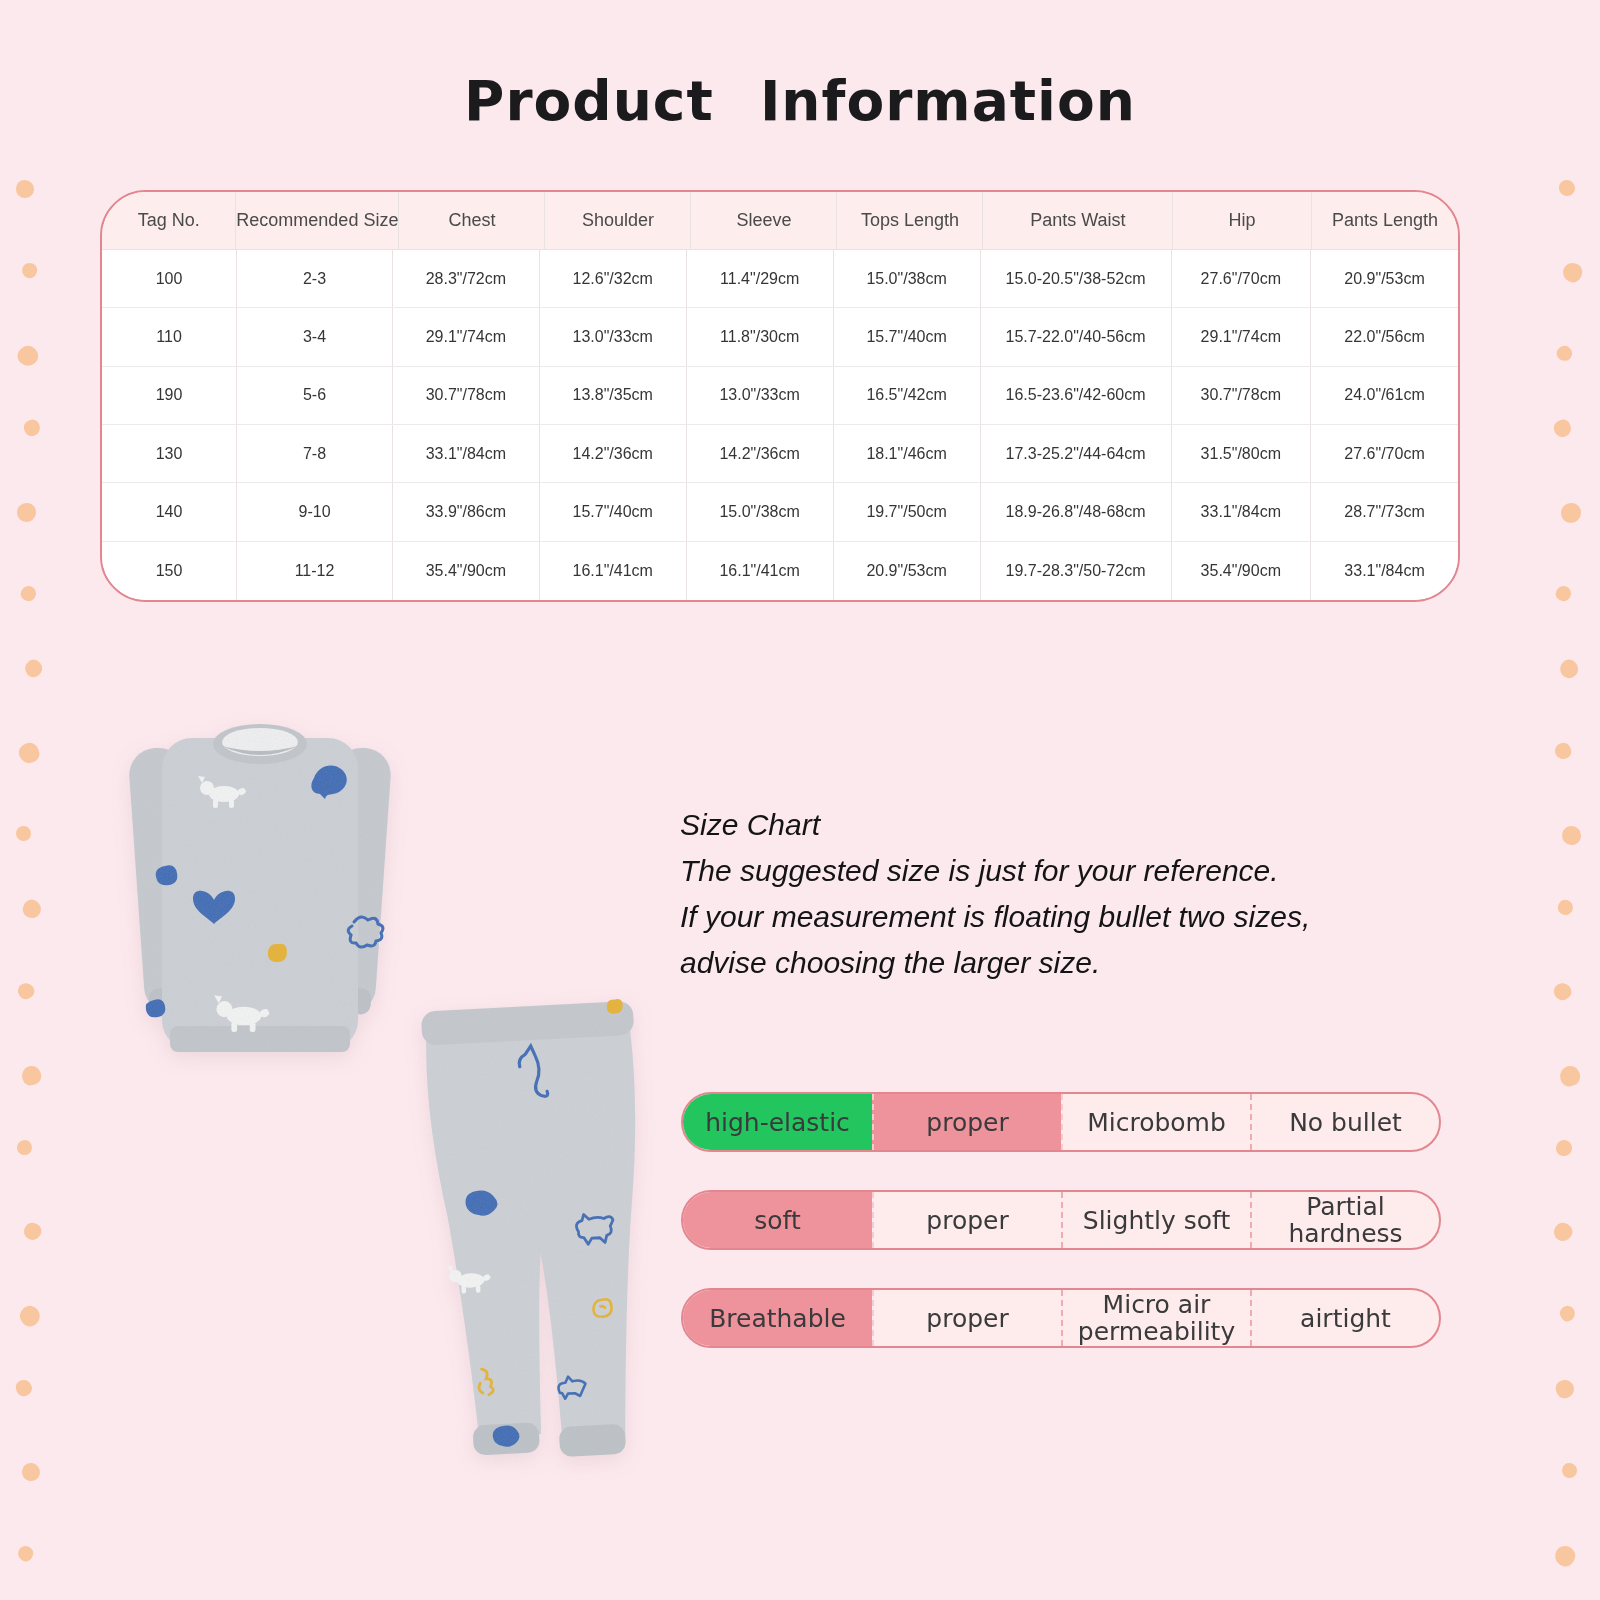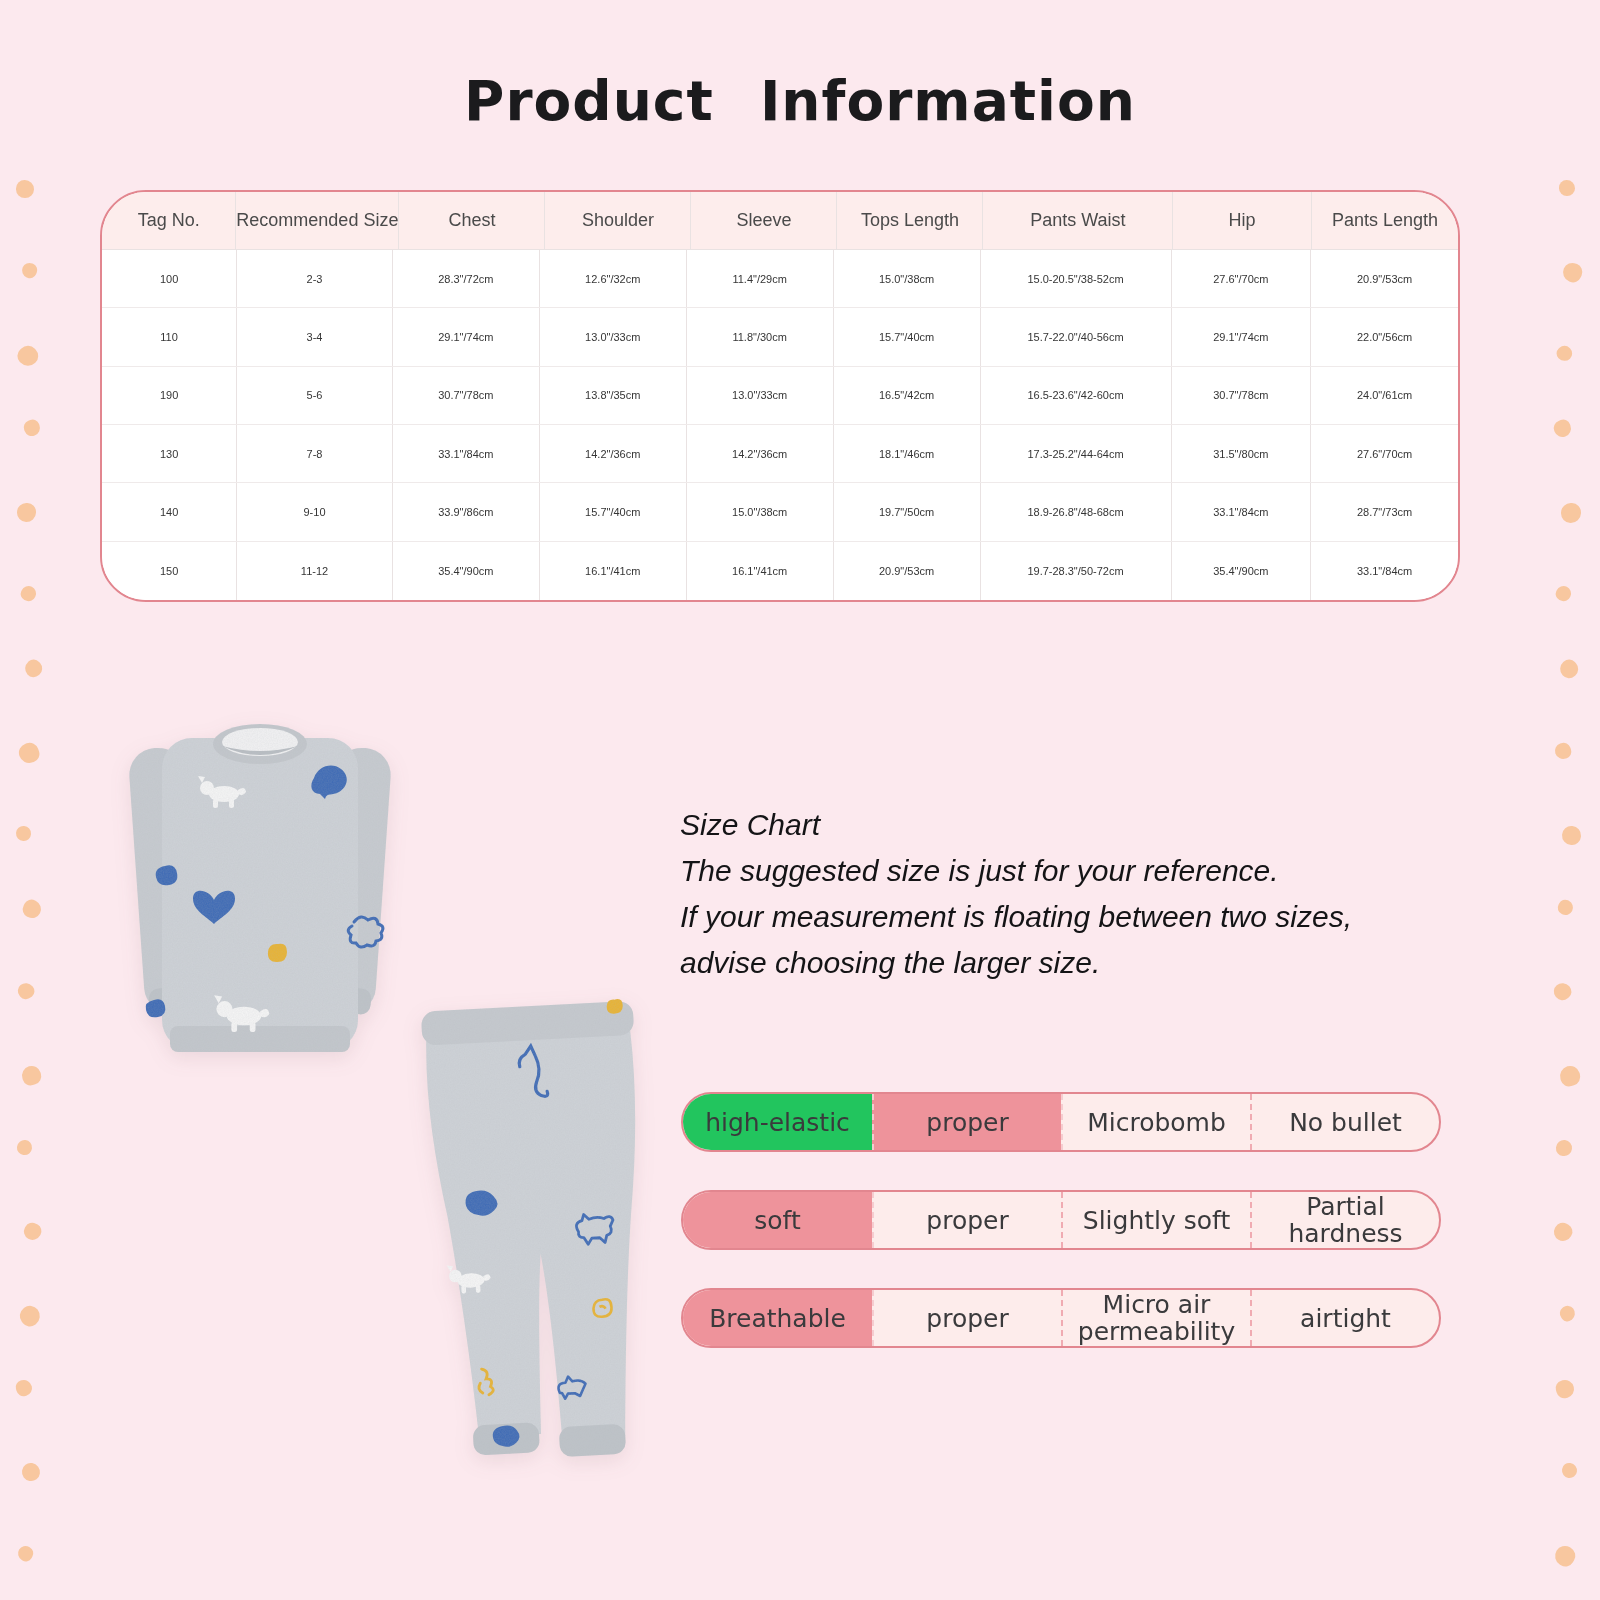--- a/index.html
+++ b/index.html
@@ -34,21 +34,21 @@
     display:flex;flex-direction:column;}
   .t-head{flex:0 0 57px;display:grid;grid-template-columns:0.92fr 1.06fr 1fr 1fr 1fr 1fr 1.3fr 0.95fr 1fr;
     background:var(--c-table-header-background);border-bottom:1px solid var(--c-table-grid);}
   .t-body{flex:1;display:grid;grid-template-rows:repeat(6,1fr);}
   .t-row{display:grid;grid-template-columns:0.92fr 1.06fr 1fr 1fr 1fr 1fr 1.3fr 0.95fr 1fr;background:#fff;}
   .t-row:not(:last-child){border-bottom:1px solid #efeaea;}
   .t-hcell,.t-cell{display:flex;align-items:center;justify-content:center;white-space:nowrap;
     border-right:1px solid var(--c-table-grid);}
   .t-hcell:last-child,.t-cell:last-child{border-right:none;}
   .t-hcell{font-size:18px;font-weight:normal;color:#4a4a4a;}
-  .t-cell{font-size:11px;color:#353535;}
+  .t-cell{font-size:16px;color:#353535;}
 
   
   .garment{position:absolute;filter:drop-shadow(0 6px 10px rgba(90,60,70,0.10));}
   .top-img{left:116px;top:716px;width:288px;height:382px;}
   .pants-img{left:388px;top:982px;width:288px;height:508px;}
 
   
   .note{position:absolute;left:680px;top:802px;color:#141416;font-size:30px;line-height:46px;}
   .note div{white-space:nowrap;font-style:italic;}
 
@@ -299,21 +299,21 @@
       <g transform="translate(165,408)" fill="none" stroke="var(--c-motif-blue)" stroke-width="2.6" stroke-linecap="round" stroke-linejoin="round">
         <path d="M-12,4 q-4,-10 6,-10 l3,-6 4,5 q9,-2 13,3 l-3,6 -3,6 -5,-3 h-7 l-3,5 -3,-6 z"></path>
       </g>
     </g>
     <use href="#pantsAll" filter="url(#fleece)" opacity="0.5"></use>
   </svg>
 
   <div class="note">
     <div>Size Chart</div>
     <div>The suggested size is just for your reference.</div>
-    <div>If your measurement is floating between two sizes,</div>
+    <div>If your measurement is floating bullet two sizes,</div>
     <div>advise choosing the larger size.</div>
   </div>
 
   <div class="scales" id="scales">
       <div class="pill">
         <div class="pill-cell">high-elastic</div>
         <div class="pill-cell selected">proper</div>
         <div class="pill-cell">Microbomb</div>
         <div class="pill-cell">No bullet</div>
       </div>

